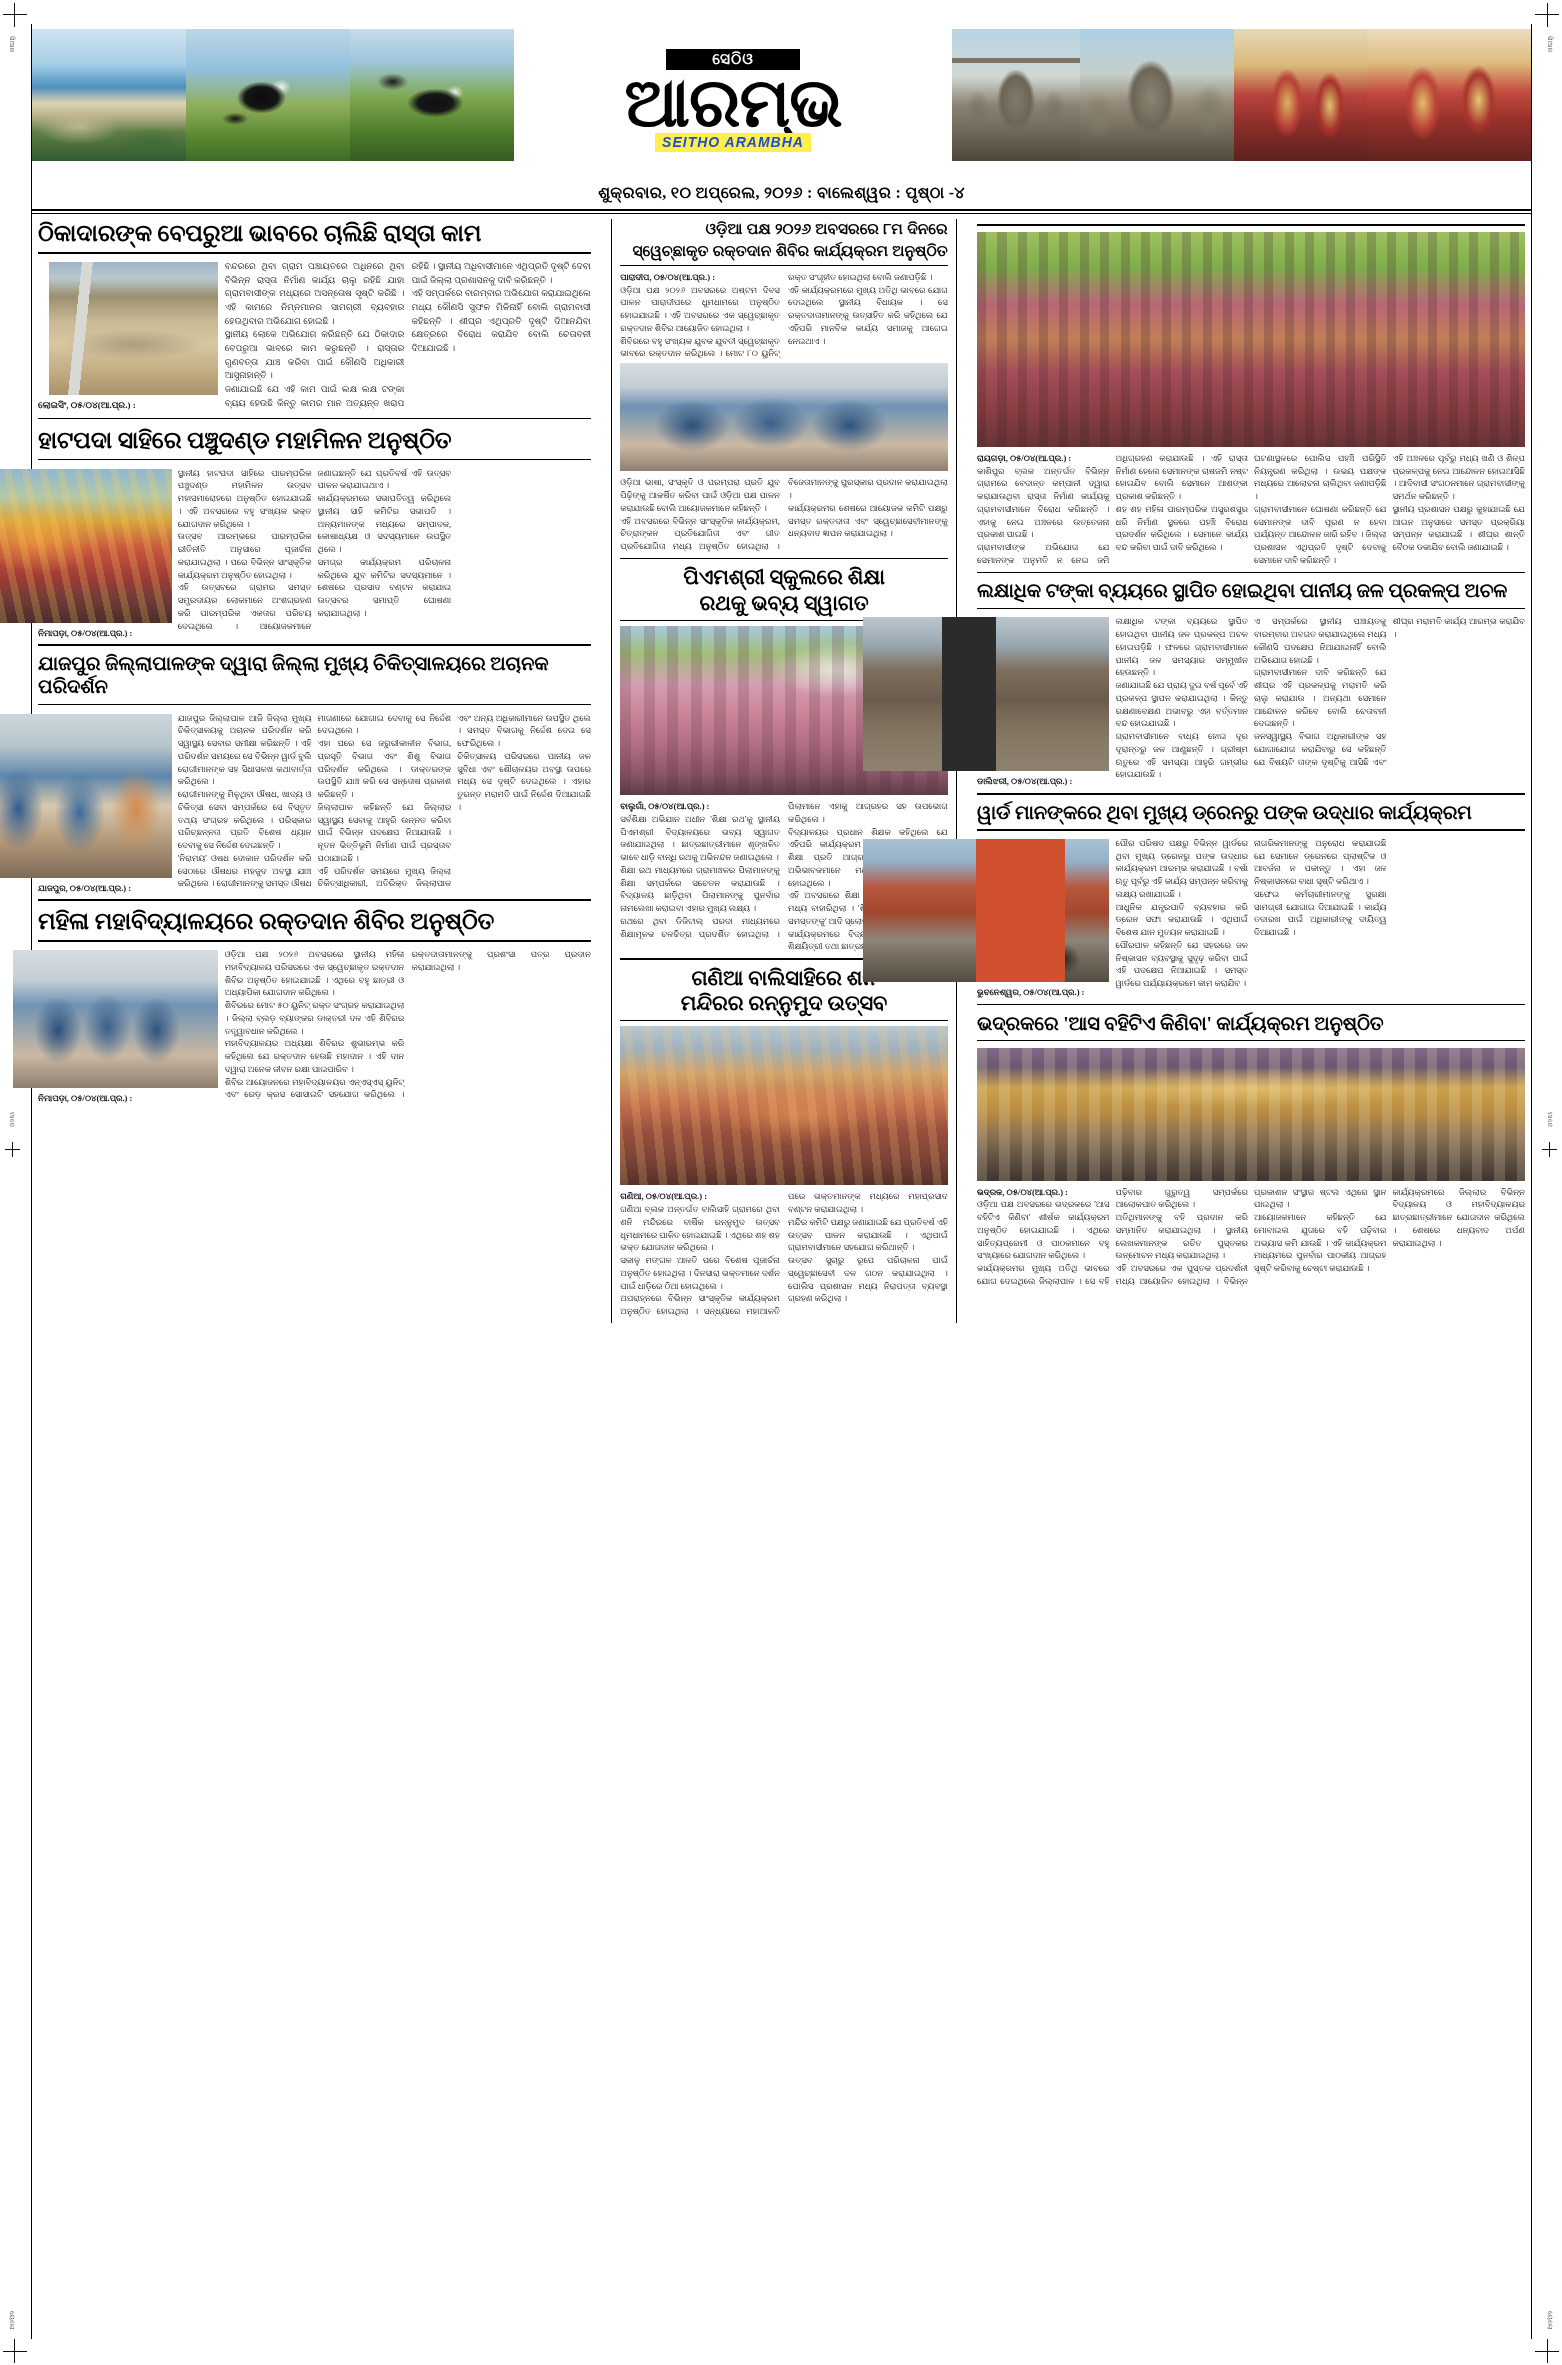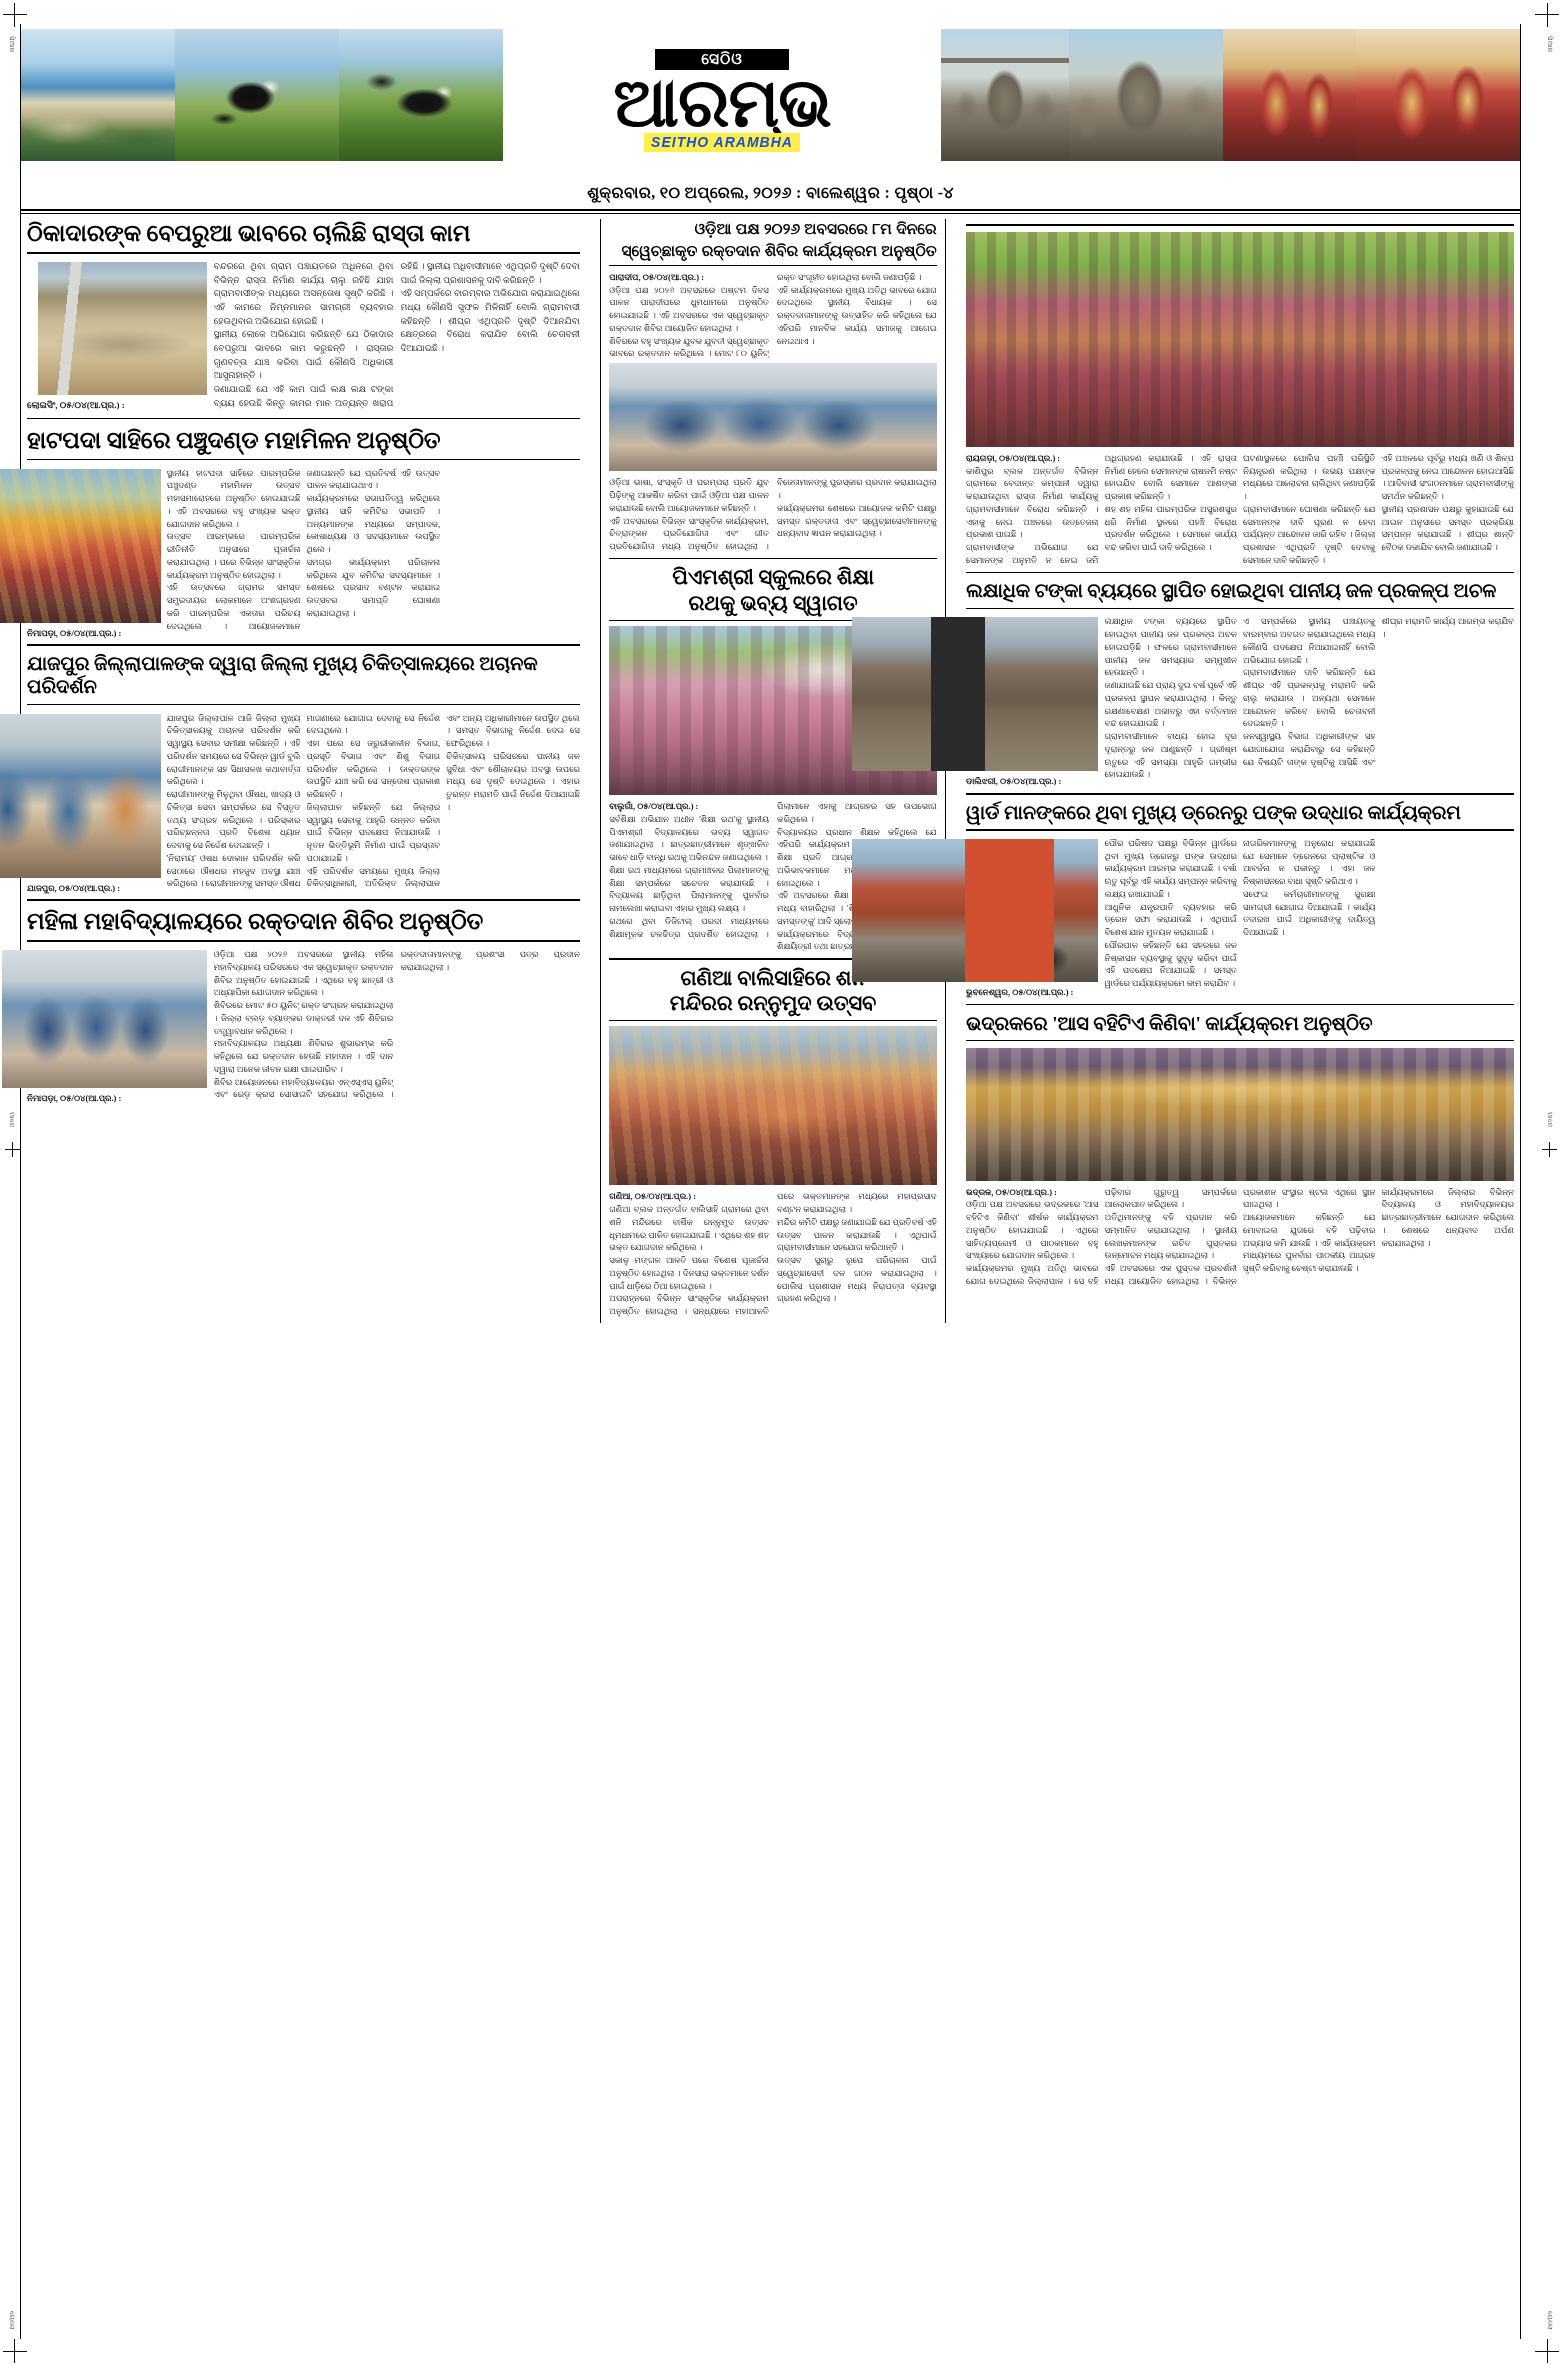--- a/index.html
+++ b/index.html
@@ -28,21 +28,21 @@
   .sidemark::after  { top: 7.2px; left: 0; height: 1px; width: 15.4px; }
 
   .edgelabel {
     position: absolute; font-size: 6.7px; color: #444;
     writing-mode: vertical-rl; letter-spacing: 0.5px;
     font-family: "Liberation Sans", sans-serif;
   }
 
   
   .sheet {
-    position: absolute; left: 20px; top: 23.6px;
+    position: absolute; left: 31px; top: 23.6px;
     width: 1501px; height: 2315px;
     border-left: 1px solid #000; border-right: 1px solid #000;
     padding: 0;
   }
 
   
   .masthead {
     position: relative; height: 154px; width: 100%;
     display: flex; align-items: stretch; overflow: hidden;
     border-bottom: 0;

